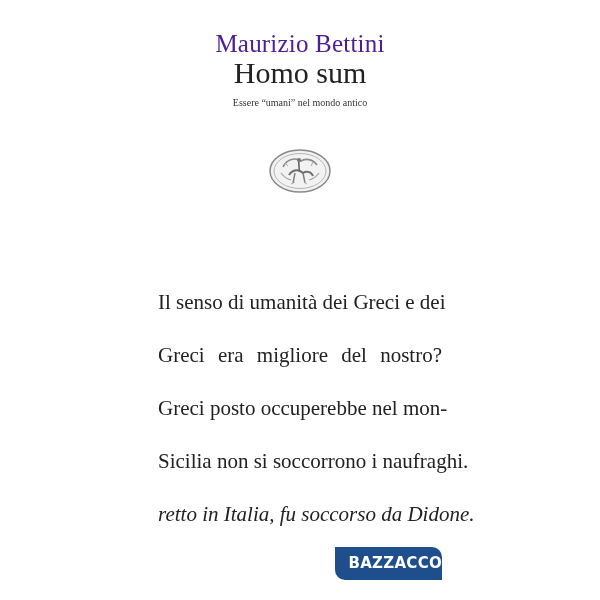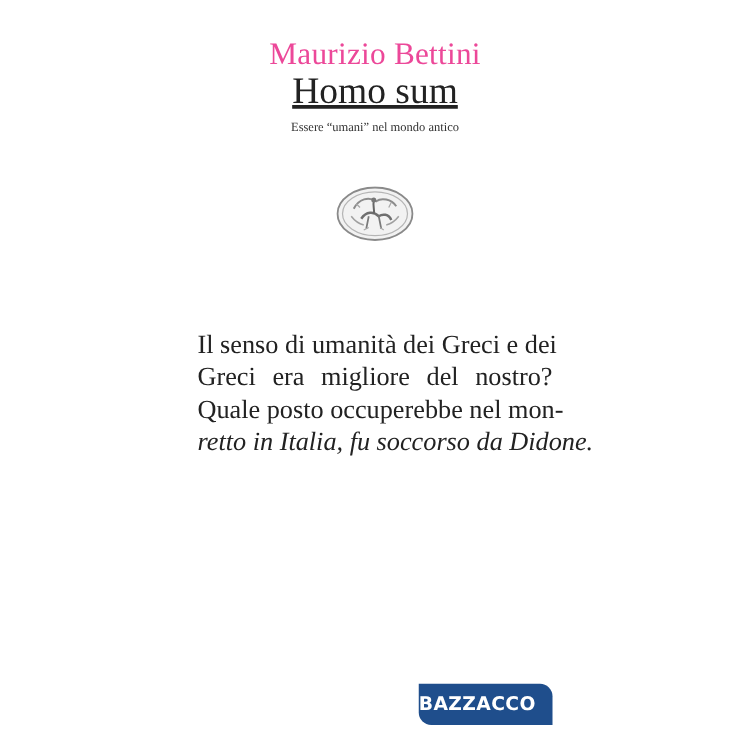--- a/index.html
+++ b/index.html
@@ -18,34 +18,33 @@
       position: absolute;
       left: 0; top: 0;
       width: 600px; height: 600px;
       background: #ffffff;
     }
     .author {
       position: absolute;
       left: 0; width: 600px;
       top: 30px;
       text-align: center;
-      color: #ec4899;
+      color: #4c1d95;
       font-size: 25px;
       letter-spacing: 0.2px;
       line-height: 28px;
     }
     .title {
       position: absolute;
       left: 0; width: 600px;
       top: 56px;
       text-align: center;
       color: #222222;
       font-size: 30px;
       line-height: 34px;
-      text-decoration: underline;
     }
     .subtitle {
       position: absolute;
       left: 0; width: 600px;
       top: 94px;
       text-align: center;
       color: #333333;
       font-size: 10px;
       line-height: 18px;
     }
@@ -64,39 +63,40 @@
       color: #222222;
       font-size: 21px;
       line-height: 26px;
     }
     .blurb .line {
       display: block;
       text-align: justify;
       text-align-last: justify;
       white-space: nowrap;
       height: 26px;
+      margin-top: 27px;
     }
     .blurb .line.last {
       text-align-last: justify;
       font-style: italic;
     }
     .badge {
       position: absolute;
       left: 335px;
       top: 547px;
       width: 107px;
       height: 33px;
       background: #1f4e8c;
       border-radius: 0 10px 0 10px;
       color: #ffffff;
       font-family: "DejaVu Sans", "Liberation Sans", sans-serif;
       font-weight: bold;
       font-size: 15px;
       line-height: 33px;
-      text-align: left;
+      text-align: right;
       letter-spacing: 0.3px;
     }
   </style>
 </head>
 <body>
 
 <div class="cover">
   <div class="author">Maurizio Bettini</div>
   <div class="title">Homo sum</div>
   <div class="subtitle">Essere “umani” nel mondo antico</div>
@@ -109,18 +109,19 @@
     <path d="M26 24 L24 34 M34 24 L36 34" stroke="#7a7a7a" stroke-width="1.4"></path>
     <path d="M30 12 C29 16, 31 19, 30 22" fill="none" stroke="#666" stroke-width="1.6"></path>
     <circle cx="30" cy="11" r="2" fill="#777"></circle>
     <path d="M12 24 C15 28, 18 30, 22 31 M40 31 C44 30, 47 28, 50 24" fill="none" stroke="#a0a0a0" stroke-width="1.2"></path>
     <path d="M16 14 L19 17 M44 13 L42 17 M22 35 L26 33 M38 35 L35 33" stroke="#a8a8a8" stroke-width="1"></path>
   </svg>
 
   <div class="blurb">
     <span class="line">Il senso di umanità dei Greci e dei</span>
     <span class="line">Greci era migliore del nostro?</span>
-    <span class="line">Quale posto occuperebbe nel mon-</span>
+    <span class="line">Greci posto occuperebbe nel mon-</span>
+    <span class="line">Sicilia non si soccorrono i naufraghi.</span>
     <span class="line last">retto in Italia, fu soccorso da Didone.</span>
   </div>
 </div>
 
 <div class="badge">BAZZACCO</div>
 
 </body></html>

